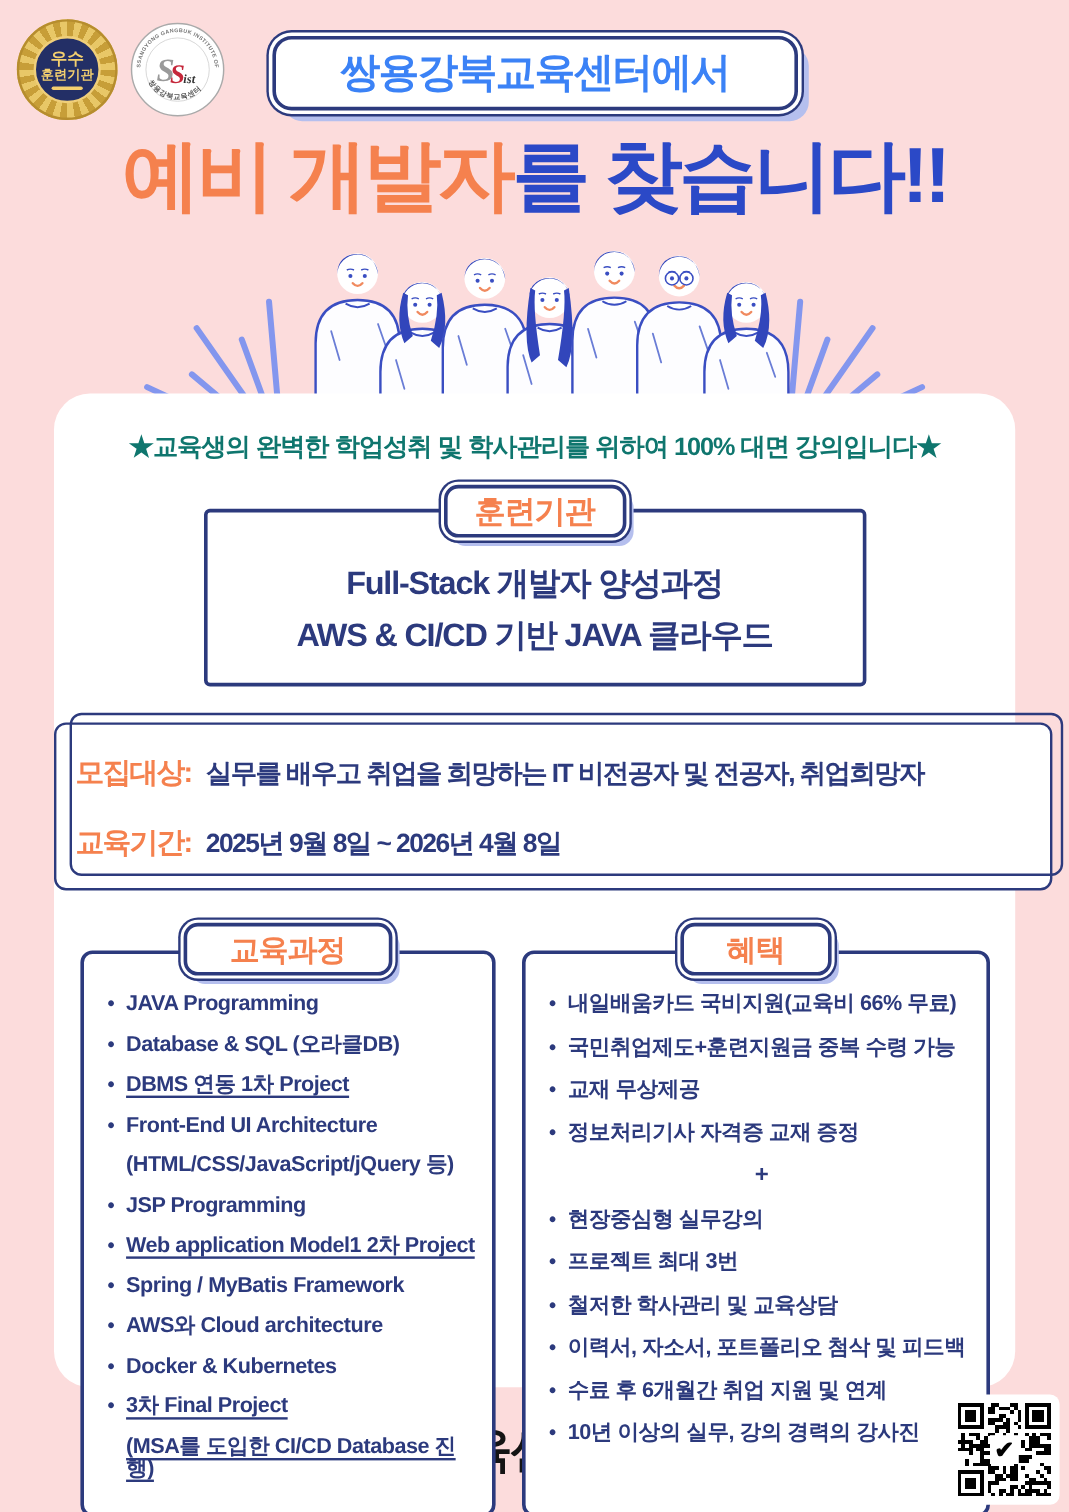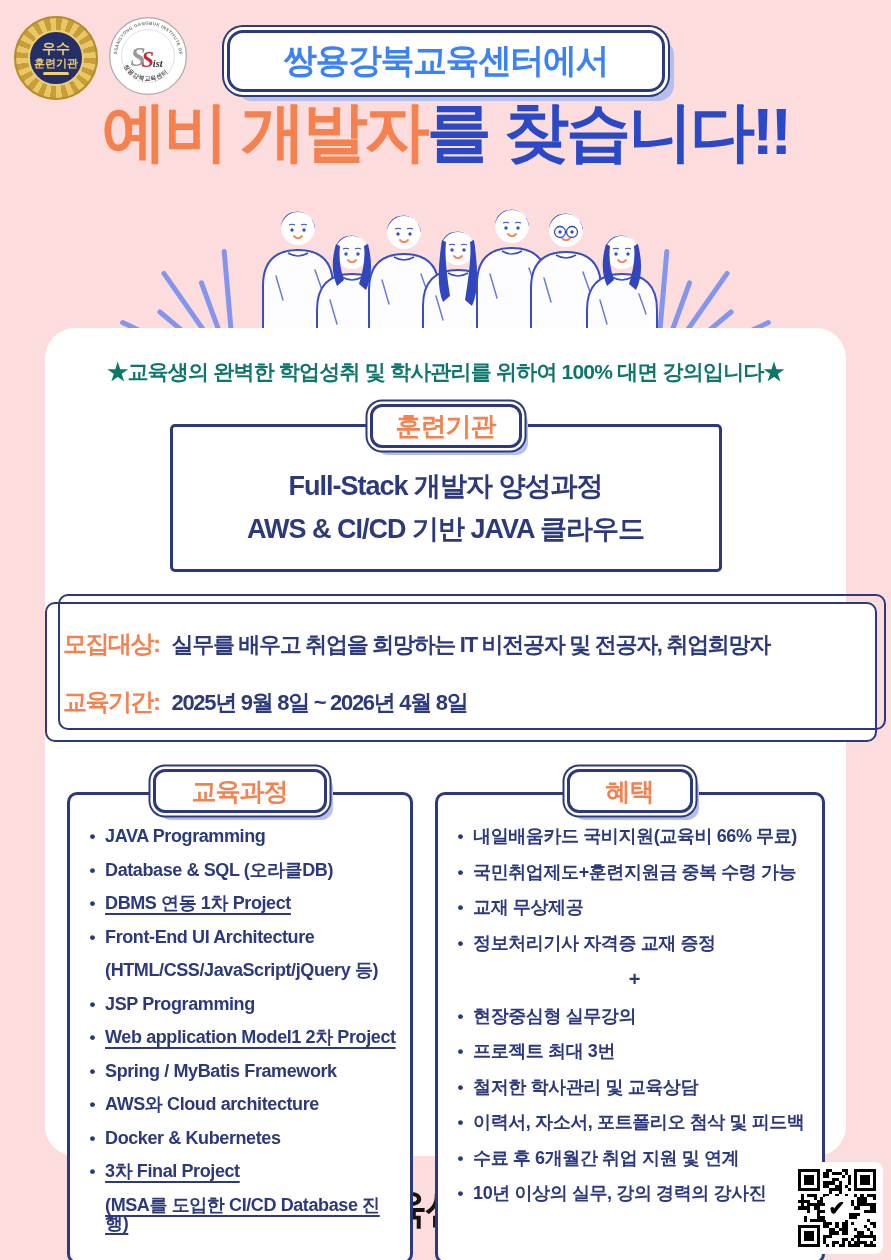--- a/index.html
+++ b/index.html
@@ -4,21 +4,21 @@
 <style>
   * { margin:0; padding:0; box-sizing:border-box; }
   html,body { width:891px; height:1260px; }
   body {
     position:relative; overflow:hidden;
     background:#fcdcdc;
     font-family:"Liberation Sans", sans-serif;
   }
 
   
-  .badges { position:absolute; left:14px; top:16px; display:flex; gap:10px; z-index:5; }
+  .badges { position:absolute; left:14px; top:16px; display:flex; gap:10px; align-items:center; z-index:5; }
   .gold-badge {
     width:84px; height:84px; border-radius:50%;
     background: repeating-conic-gradient(#c79e38 0 9deg, #e8c767 9deg 18deg);
     display:flex; align-items:center; justify-content:center;
     box-shadow: 0 0 0 2px #b68d2e inset;
   }
   .gold-inner {
     width:56px; height:56px; border-radius:50%;
     background:#232f66; border:2px solid #f0cf7a;
     display:flex; flex-direction:column; align-items:center; justify-content:center;
@@ -34,21 +34,21 @@
     position:absolute; left:50%; transform:translateX(-50%); top:30px;
     width:438px; height:62px; background:#fff;
     border:3.5px solid #2c3a7d; border-radius:16px;
     box-shadow: 0 0 0 3px #fff, 0 0 0 5px #2c3a7d, 9px 9px 0 #b5bfee;
     display:flex; align-items:center; justify-content:center; z-index:4;
   }
   .title-box span { font-size:34px; font-weight:800; color:#3b82f6; letter-spacing:-1.5px; }
 
   
   .headline {
-    position:absolute; top:88px; left:0; width:100%;
+    position:absolute; top:102px; left:0; width:100%;
     text-align:center; font-size:65px; font-weight:800; letter-spacing:-3px;
     white-space:nowrap;
   }
   .hl-orange { color:#f5814e; }
   .hl-blue { color:#2b49c7; }
 
   
   .illustration { position:absolute; top:190px; left:0; width:891px; height:140px; }
 
   

